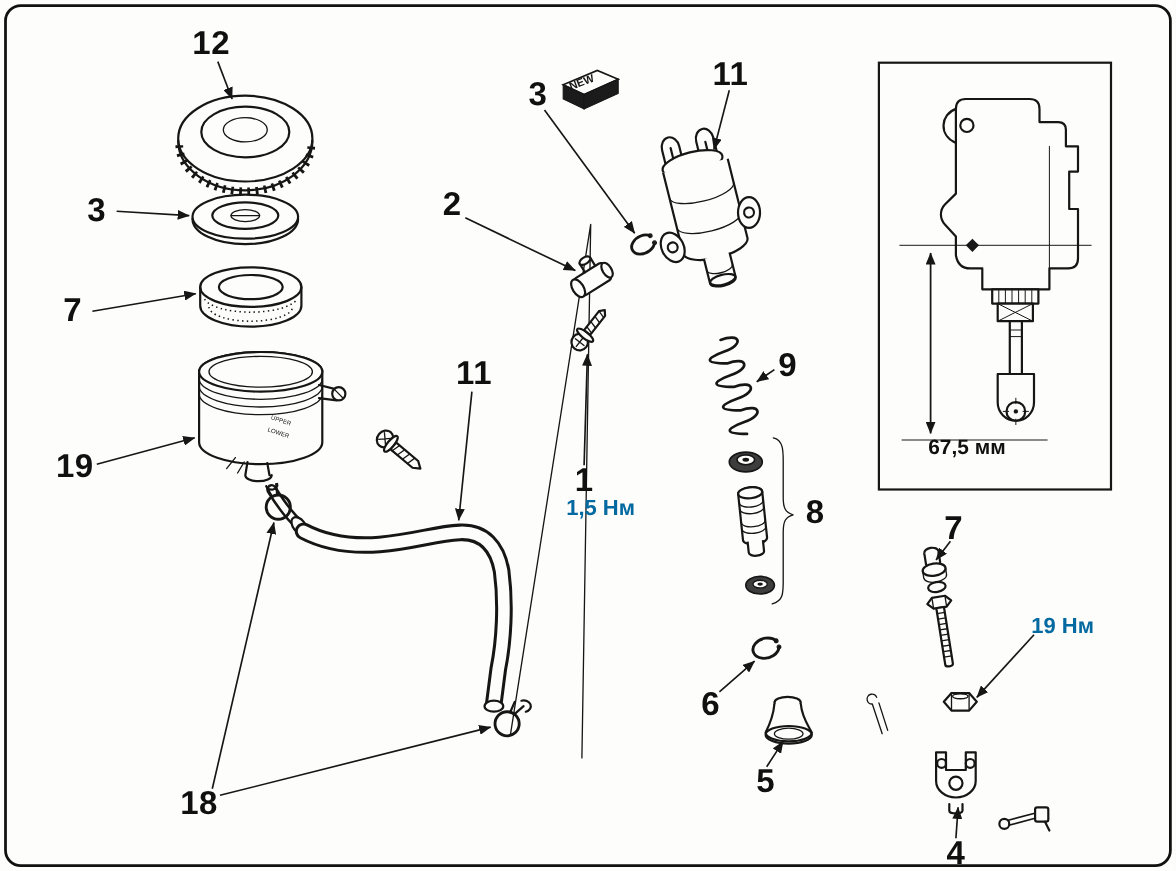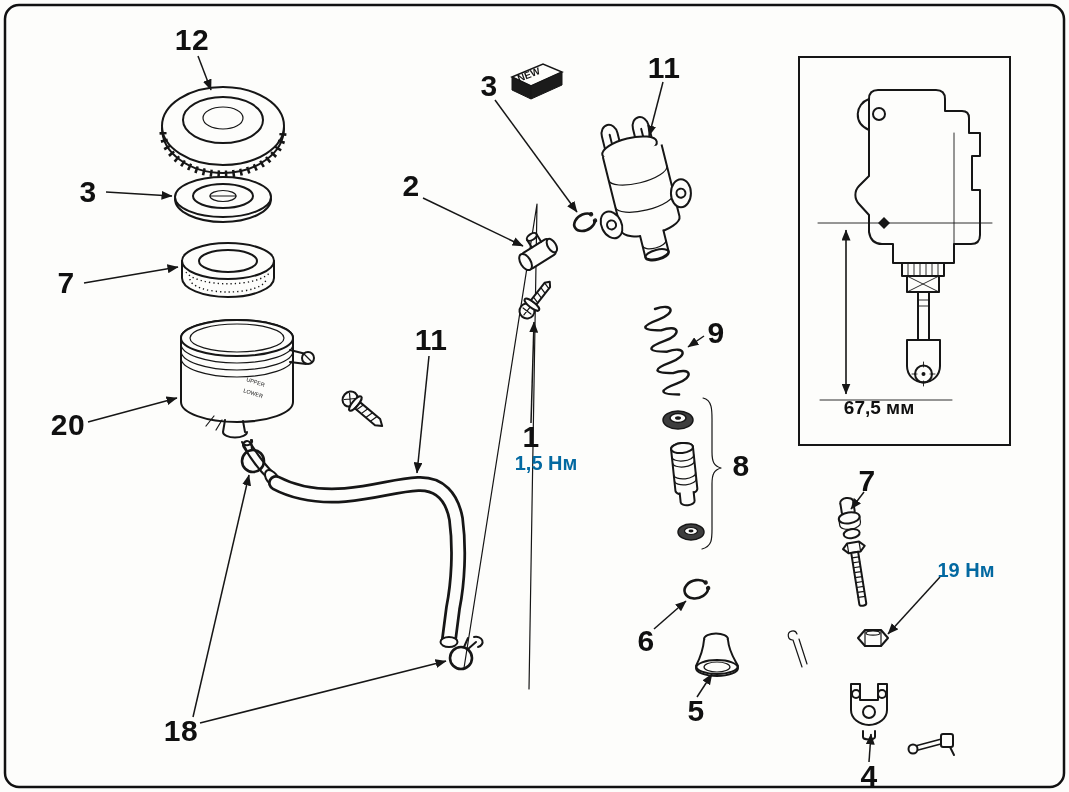--- a/index.html
+++ b/index.html
@@ -281,21 +281,21 @@
     <line x1="697" y1="697" x2="712" y2="674" marker-end="url(#ah)"></line>
     <line x1="864" y1="492" x2="851" y2="509" marker-end="url(#ah)"></line>
     <line x1="940" y1="577" x2="888" y2="634" marker-end="url(#ah)"></line>
     <line x1="869" y1="762" x2="871" y2="734" marker-end="url(#ah)"></line>
   </g>
 </svg>
 
 <div class="callout" style="left:192px;top:40px">12</div>
 <div class="callout" style="left:88px;top:192px">3</div>
 <div class="callout" style="left:66px;top:283px">7</div>
-<div class="callout" style="left:68px;top:425px">20</div>
+<div class="callout" style="left:68px;top:425px">19</div>
 <div class="callout" style="left:431px;top:340px">11</div>
 <div class="callout" style="left:181px;top:731px">18</div>
 <div class="callout" style="left:411px;top:186px">2</div>
 <div class="callout" style="left:489px;top:86px">3</div>
 <div class="callout" style="left:531px;top:437px">1</div>
 <div class="callout" style="left:664px;top:68px">11</div>
 <div class="callout" style="left:716px;top:333px">9</div>
 <div class="callout" style="left:741px;top:466px">8</div>
 <div class="callout" style="left:646px;top:641px">6</div>
 <div class="callout" style="left:696px;top:711px">5</div>

